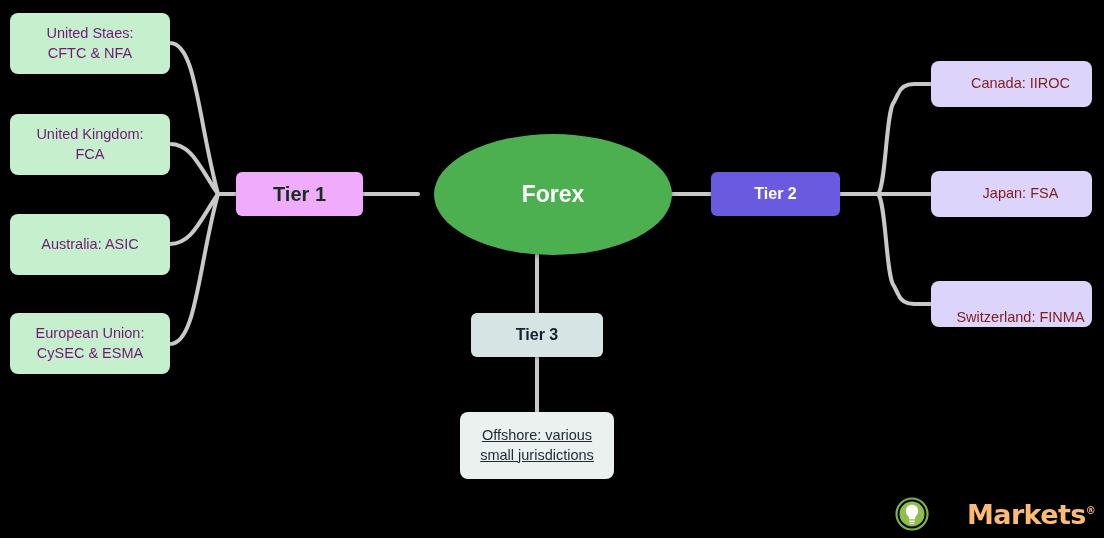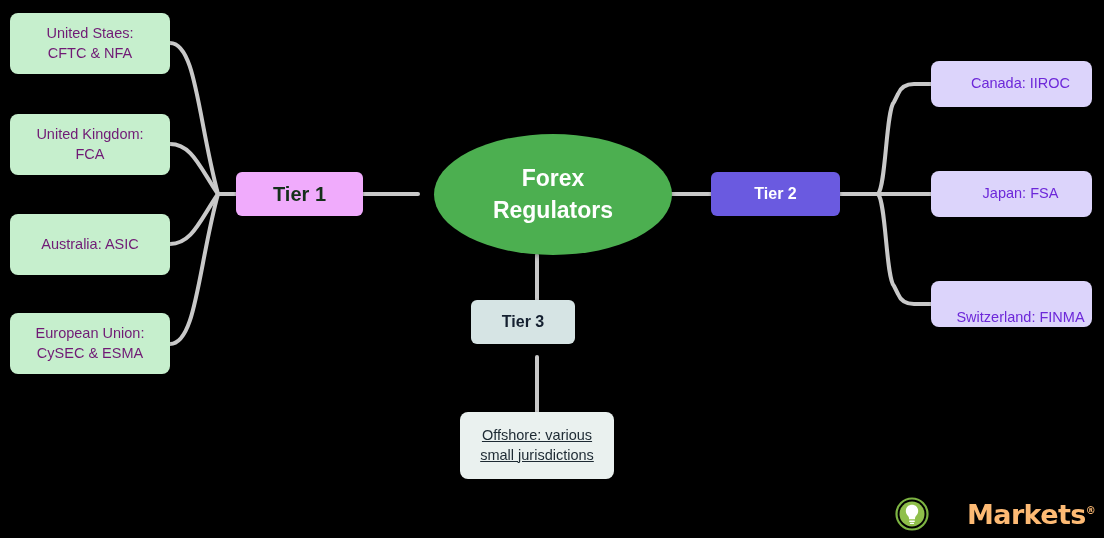--- a/index.html
+++ b/index.html
@@ -39,21 +39,21 @@
   .node-tier1-src {
     background: #c6efcd;
     color: #701a75;
     border-radius: 8px;
     font-size: 14.5px;
     font-weight: 400;
     box-shadow: 0 1px 2px rgba(0,0,0,0.35);
   }
   .node-tier2-dst {
     background: #dcd4fb;
-    color: #6d28d9;
+    color: #7f1d1d;
     border-radius: 8px;
     font-size: 14.5px;
     font-weight: 400;
     box-shadow: 0 1px 2px rgba(0,0,0,0.35);
     padding-left: 18px;
   }
   .node-tier1 {
     background: #f0abfc;
     color: #14301a;
     border-radius: 6px;
@@ -177,41 +177,40 @@
     </div>
   </div>
 
   <div class="node node-tier1" style="left:236px; top:172px; width:127px; height:44px;">
     <span>Tier 1</span>
   </div>
 
   <div class="node node-root" style="left:434px; top:134px; width:238px; height:121px;">
     <div>
       <span>Forex</span>
-      <span>Regulators</span>
     </div>
   </div>
 
   <div class="node node-tier2" style="left:711px; top:172px; width:129px; height:44px;">
     <span>Tier 2</span>
   </div>
 
   <div class="node node-tier2-dst" style="left:931px; top:61px; width:161px; height:46px;">
     <span>Canada: IIROC</span>
   </div>
 
   <div class="node node-tier2-dst" style="left:931px; top:171px; width:161px; height:46px;">
     <span>Japan: FSA</span>
   </div>
 
   <div class="node node-tier2-dst" style="left:931px; top:281px; width:161px; height:46px;align-items:flex-end;">
     <span>Switzerland: FINMA</span>
   </div>
 
-  <div class="node node-tier3" style="left:471px; top:300px; width:104px; height:44px;">
+  <div class="node node-tier3" style="left:471px; top:313px; width:132px; height:44px;">
     <span>Tier 3</span>
   </div>
 
   <div class="node node-offshore" style="left:460px; top:412px; width:154px; height:67px;text-decoration:underline;">
     <div>
       <span>Offshore: various</span><br>
       <span>small jurisdictions</span>
     </div>
   </div>
 

